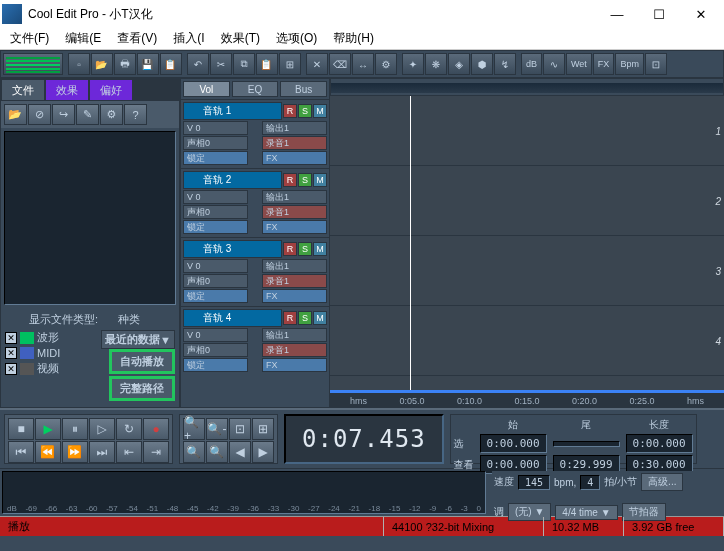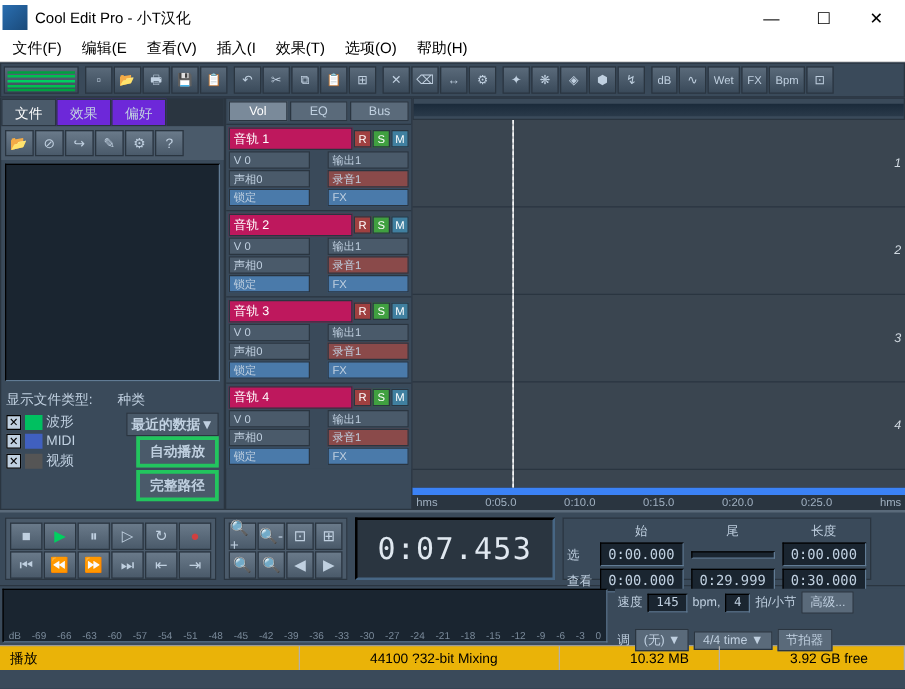--- a/index.html
+++ b/index.html
@@ -19,72 +19,72 @@
 .tb-wave::before { content:""; position:absolute; left:2px; right:2px; top:50%; height:2px; background:#00d060; box-shadow:0 -4px 0 #00c050,0 4px 0 #00c050,0 -7px 0 #00a040,0 7px 0 #00a040; }
 .main-area { display: flex; height: 330px; background: #2a3540; border-radius: 25px; }
 .left-panel { width: 180px; background: #3a4a5a; border: 1px solid #2a3540; display: flex; flex-direction: column; }
 .tabs { display: flex; height: 22px; background: #2a3540; }
 .tab { padding: 3px 10px; font-size: 11px; color: #c0d0e0; background: #6d28d9; border: 1px solid #2a3540; cursor: pointer; }
 .tab.active { background: #4a5a6a; color: #fff; }
 .file-toolbar { display: flex; gap: 1px; padding: 3px; background: #4a5a6a; }
 .ft-btn { width: 23px; height: 21px; background: linear-gradient(#6a7a8a,#4a5a6a); border: 1px solid #2a3540; display:flex;align-items:center;justify-content:center;font-size:11px;color:#c0d0e0;cursor:pointer; }
 .file-list { flex: 1; background: #1a2530; margin: 3px; border: 1px inset #2a3540; }
 .file-type-area { padding: 4px; font-size: 11px; color: #c0d0e0; }
-.ft-header { display: flex; gap: 20px; margin-bottom: 3px; }
+.ft-header { display: flex; gap: 20px; margin-bottom: 3px; margin-left: 24px; }
 .ft-row { display: flex; align-items: center; gap: 3px; margin-bottom: 2px; }
 .chk { width: 12px; height: 12px; background: #c0d0e0; border: 1px solid #000; display:inline-flex;align-items:center;justify-content:center;font-size:9px;color:#000;cursor:pointer; }
 .ft-icon { width: 14px; height: 12px; display:inline-block; }
 .ft-select { flex:1; background: #4a5a6a; border: 1px solid #2a3540; color: #c0d0e0; font-size: 11px; padding: 1px 3px; display:flex;justify-content:space-between;align-items:center;cursor:pointer;margin-left:4px; }
 .ft-sbtn { background: #4a5a6a; border: 3px solid #22c55e; color: #c0d0e0; font-size: 11px; padding: 2px 8px; cursor:pointer; margin-left:4px;margin-bottom:2px; }
 .ft-right { display:flex;flex-direction:column;align-items:flex-end;font-weight:bold; }
 .ft-container { display:flex; }
 .ft-left { flex:1; }
 .mixer-panel { width: 150px; background: #3a4a5a; border: 1px solid #2a3540; display:flex;flex-direction:column; }
 .mixer-tabs { display: flex; height: 20px; padding: 2px; gap:2px; }
 .mtab { flex:1;font-size:10px;background:#5a6a7a;border:1px solid #2a3540;color:#c0d0e0;display:flex;align-items:center;justify-content:center;cursor:pointer; }
 .mtab.active { background:#7a8a9a;color:#fff; }
 .track-strip { border-top:1px solid #2a3540; padding:2px; background:#3a4a5a; }
 .track-head { display:flex;gap:1px;align-items:center;margin-bottom:1px; }
-.track-name { flex:1;background:#be185d;border:1px solid #2a3540;font-size:10px;color:#fff;padding:1px 3px;cursor:pointer; }
+.track-name { flex:1;background:#0369a1;border:1px solid #2a3540;font-size:10px;color:#fff;padding:1px 19px;cursor:pointer; }
 .rsm { width:14px;height:14px;font-size:9px;display:flex;align-items:center;justify-content:center;border:1px solid #2a3540;cursor:pointer; }
 .rsm.r{background:#a04040;color:#fff;}
 .rsm.s{background:#40a040;color:#fff;}
 .rsm.m{background:#4080a0;color:#fff;}
 .track-row { display:flex;gap:14px;margin-bottom:1px; }
 .track-cell { flex:1;background:#4a5a6a;border:1px solid #2a3540;font-size:9px;color:#c0d0e0;padding:0 3px;height:14px;display:flex;align-items:center;cursor:pointer;white-space:nowrap;overflow:hidden; }
 .track-cell.blue { background:#4a7aaa; }
 .track-cell.red { background:#8a4a4a; }
 .timeline-area { flex:1;display:flex;flex-direction:column;background:#2a3540; }
 .time-ruler-top { height:18px;background:#3a4a5a;border:1px solid #2a3540;position:relative; }
 .time-ruler-top::before{content:"";position:absolute;left:0;right:0;top:4px;height:10px;background:linear-gradient(#1a2a3a,#2a3a4a);}
 .tracks-view { flex:1;background:#3a4550;position:relative; }
 .track-lane { height:70px;border-bottom:1px solid #2a3540;position:relative; }
 .track-num { position:absolute;right:3px;top:50%;transform:translateY(-50%);font-size:10px;color:#d0d8e0;font-style:italic; }
 .playhead { position:absolute;left:80px;top:0;bottom:0;width:1px;background:#fff;border-left:1px dashed #fff; }
-.time-ruler-bot { height:18px;background:#2a3540;border-top:6px solid #3b82f6;display:flex;align-items:center;font-size:9px;color:#a0b0c0;padding:0 3px;justify-content:space-between; }
+.time-ruler-bot { height:18px;background:#2a3540;border-top:3px solid #3b82f6;display:flex;align-items:center;font-size:9px;color:#a0b0c0;padding:0 20px;justify-content:space-between; }
 .time-tick { }
 .transport-area { height:60px;background:#3a4a5a;border-top:2px solid #5a6a7a;display:flex;padding:4px;gap:6px; }
 .transport-grp { background:#4a5a6a;border:1px solid #2a3540;padding:3px;display:flex;flex-direction:column;gap:1px; }
 .trow { display:flex;gap:1px; }
 .tbtn { width:26px;height:22px;background:linear-gradient(#6a7a8a,#4a5a6a);border:1px solid #2a3540;display:flex;align-items:center;justify-content:center;cursor:pointer;color:#c0d0e0;font-size:12px; }
 .tbtn.play{color:#00d060;}
 .tbtn.rec{color:#d04040;}
 .tbtn.small { width:22px;height:22px; }
 .time-display { background:#2a3540;border:2px inset #1a2530;display:flex;align-items:center;justify-content:center;font-size:24px;color:#e0e8f0;font-family:monospace;padding:0 16px;letter-spacing:1px; }
 .sel-panel { background:#3a4a5a;border:1px solid #2a3540;padding:3px;font-size:10px;color:#c0d0e0;display:grid;grid-template-columns:auto 1fr 1fr 1fr;gap:2px 6px;align-items:center; }
 .sel-header { font-size:10px;text-align:center; }
 .sel-val { background:#1a2530;border:1px inset #2a3540;padding:2px 6px;text-align:right;font-family:monospace;font-size:11px;cursor:text; }
 .bottom-area { height:48px;background:#3a4a5a;border-top:1px solid #2a3540;display:flex;padding:2px;gap:6px; }
 .meter-area { flex:1;background:#1a2530;border:1px inset #2a3540;position:relative; }
 .meter-scale { position:absolute;bottom:0;left:0;right:0;display:flex;justify-content:space-between;font-size:8px;color:#7a8a9a;padding:0 4px; }
 .tempo-panel { width:230px;background:#3a4a5a;font-size:10px;color:#c0d0e0;padding:2px;display:flex;flex-direction:column;gap:12px; }
 .tempo-row { display:flex;align-items:center;gap:4px; }
 .tempo-val { background:#1a2530;border:1px inset #2a3540;padding:1px 6px;font-family:monospace;cursor:text; }
 .tempo-btn { background:#5a6a7a;border:1px solid #2a3540;padding:1px 6px;cursor:pointer;font-size:10px; }
-.statusbar { height:20px;background:#eab308;display:flex;align-items:flex-start;font-size:11px;color:#000;border-top:1px solid #999;gap:48px; }
+.statusbar { height:20px;background:#b91c1c;display:flex;align-items:flex-start;font-size:11px;color:#000;border-top:1px solid #999; }
 .status-cell { padding:0 8px;border-right:1px solid #b0b0b0;height:100%;display:flex;align-items:center; }
 .status-cell.flex { flex:1; }
 </style>
 </head>
 <body>
 
 <div class="titlebar">
   <div class="titlebar-icon"></div>
   <div class="titlebar-title">Cool Edit Pro  - 小T汉化</div>
   <div class="win-btns">

